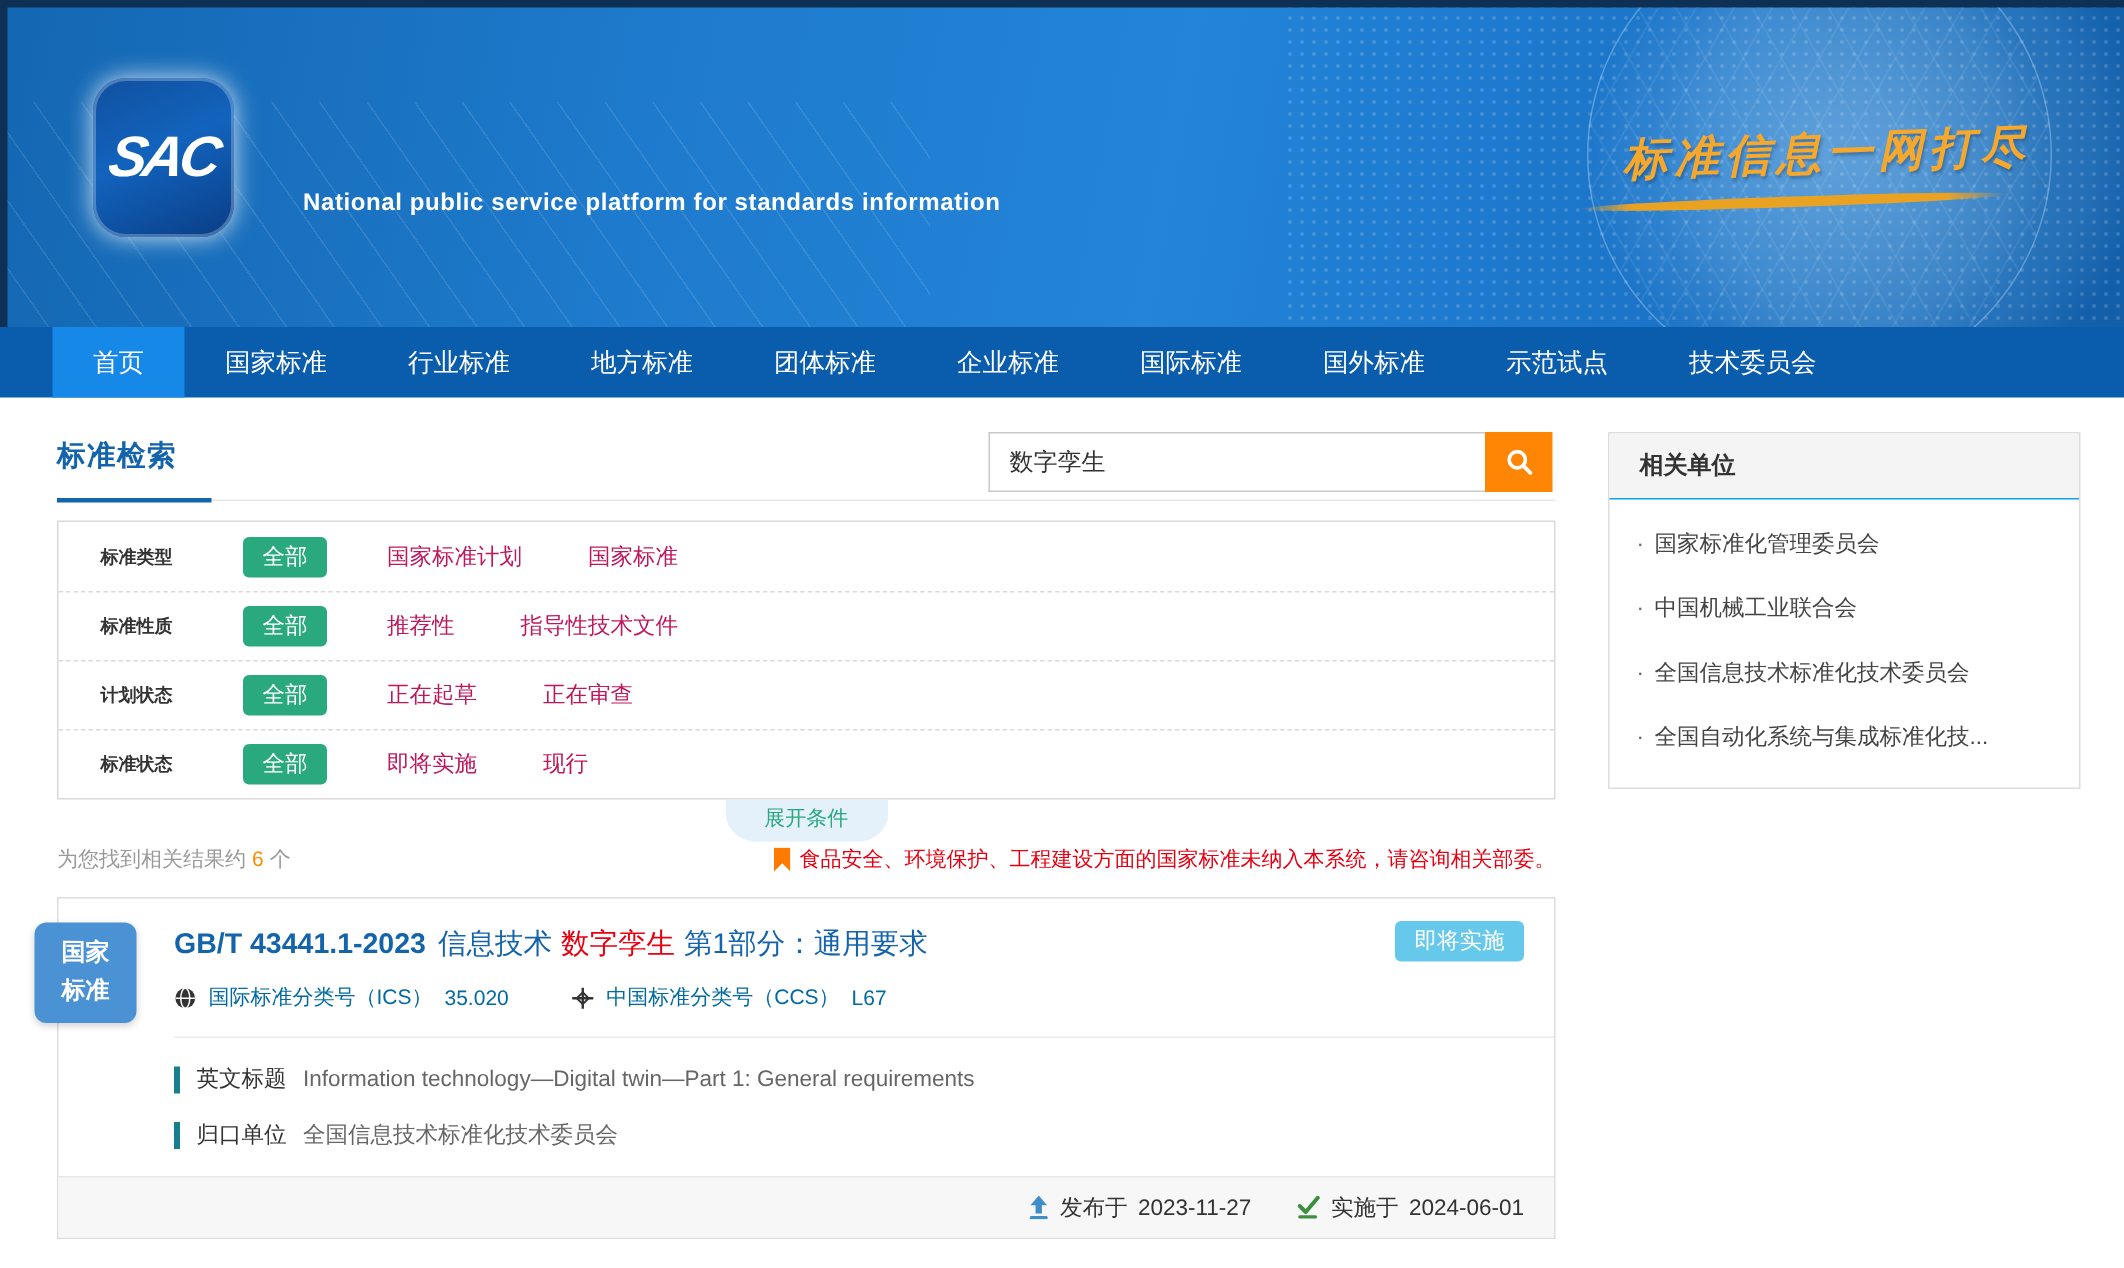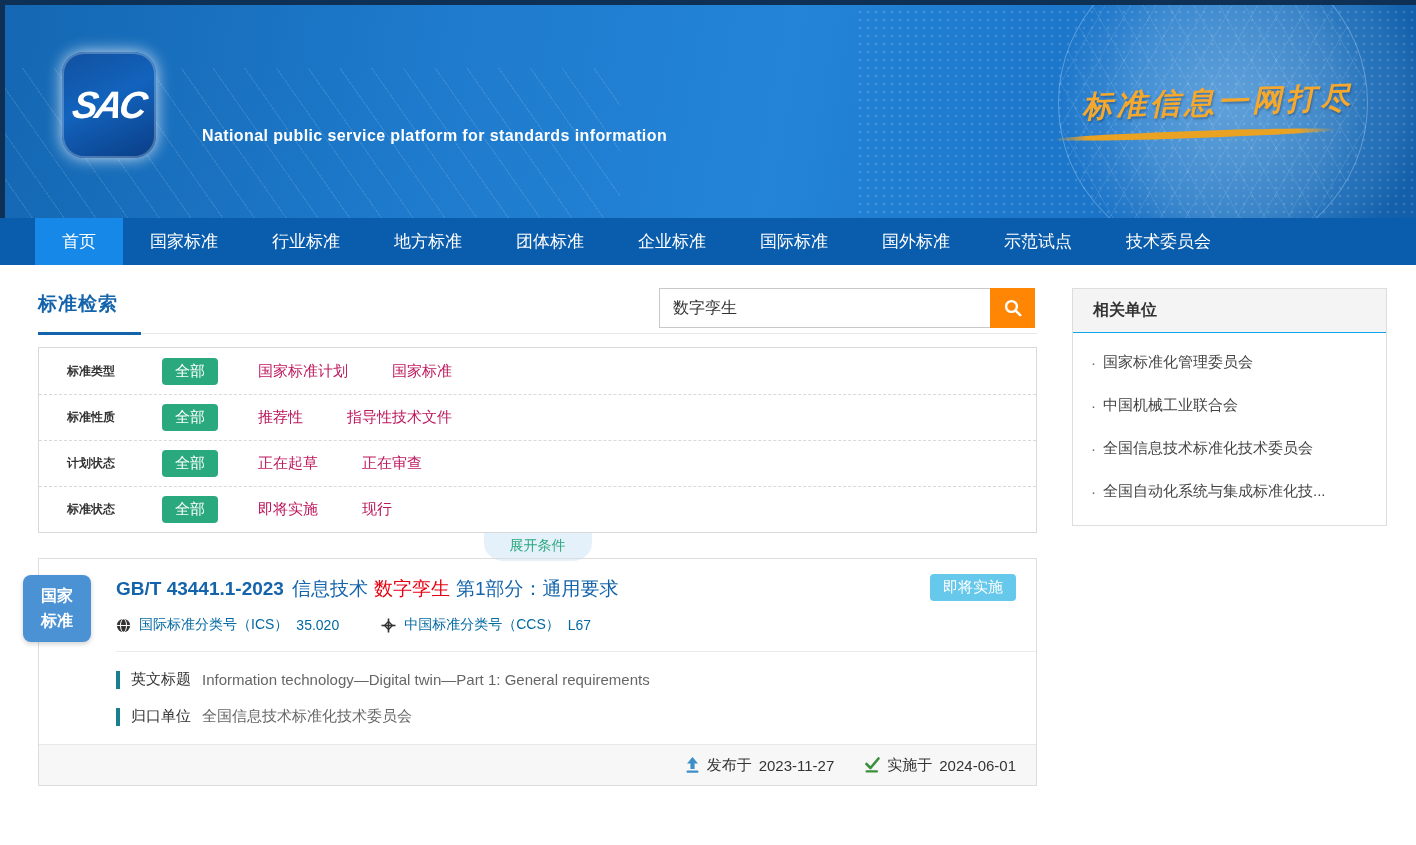--- a/index.html
+++ b/index.html
@@ -191,20 +191,29 @@
         <span class="badge-all">全部</span>
         <span class="filter-opt">即将实施</span>
         <span class="filter-opt">现行</span>
       </div>
     </div>
 
     <div class="expand-wrap">
       <span class="expand-btn">展开条件</span>
     </div>
 
+    <div class="results-row">
+      <div class="results-count">
+        <span>为您找到相关结果约</span><span class="count-num">6</span><span>个</span>
+      </div>
+      <div class="notice">
+        <span class="bookmark-icon"></span>
+        <span>食品安全、环境保护、工程建设方面的国家标准未纳入本系统，请咨询相关部委。</span>
+      </div>
+    </div>
 
     <div class="card">
       <div class="card-badge">
         <span>国家</span>
         <span>标准</span>
       </div>
       <div class="card-body">
         <div class="card-title-row">
           <span class="card-code">GB/T 43441.1-2023</span><span class="t-blue">信息技术</span><span class="t-red">数字孪生</span><span class="t-blue">第1部分：通用要求</span>
         </div>

